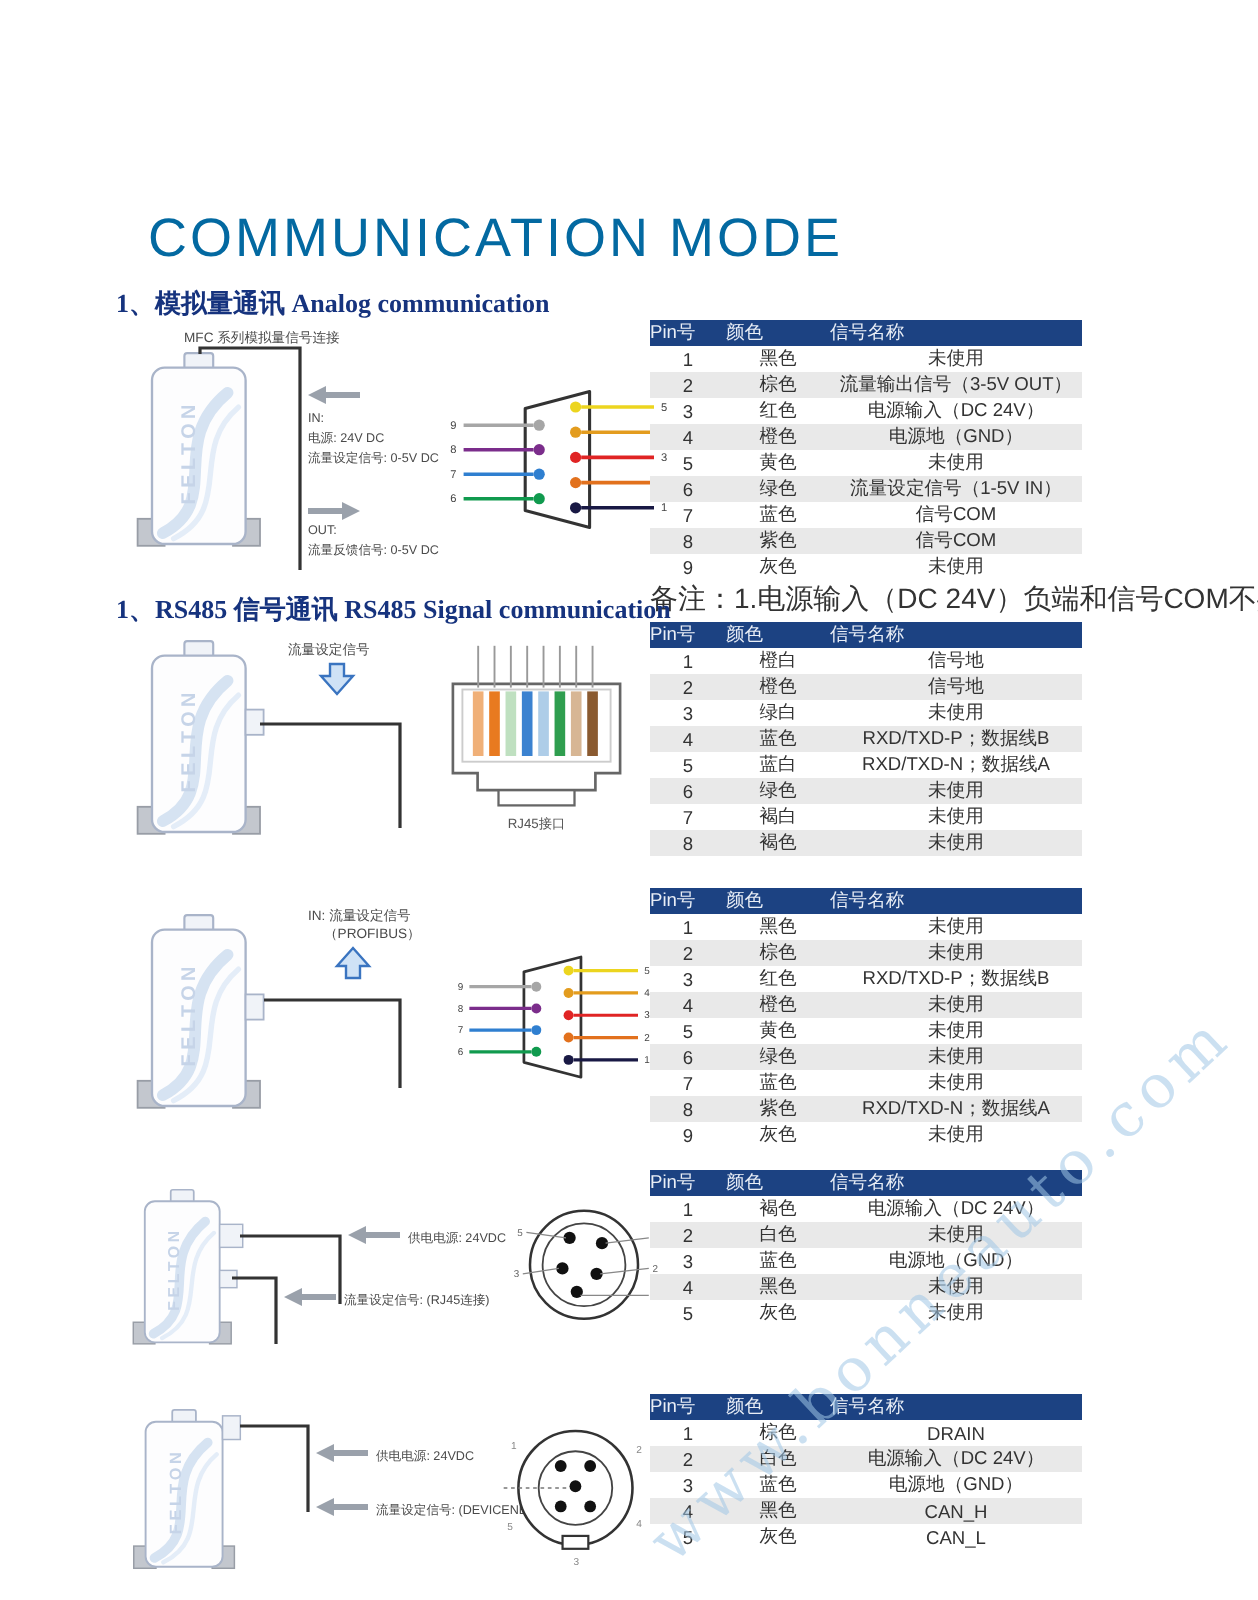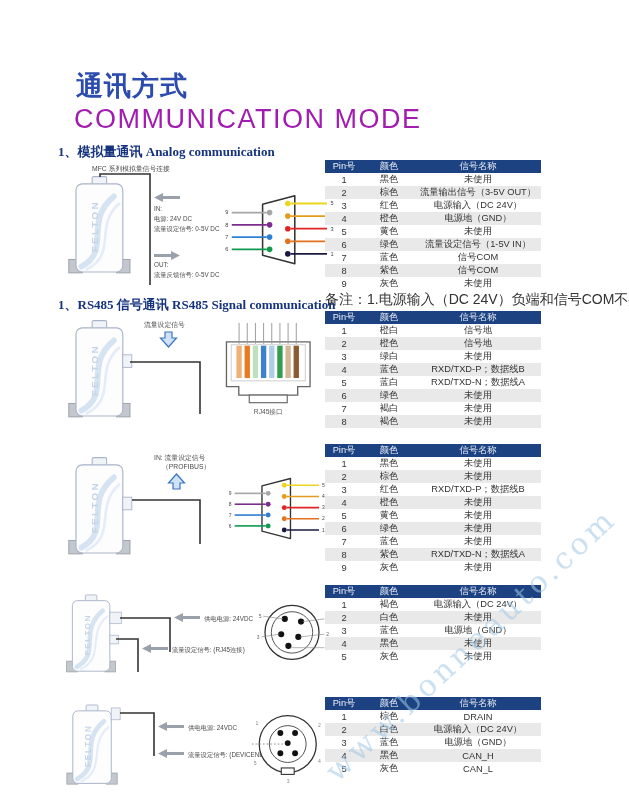--- a/index.html
+++ b/index.html
@@ -1,42 +1,41 @@
 <!DOCTYPE html>
 <html><head>
 <meta charset="utf-8">
 <style>
   *{margin:0;padding:0;box-sizing:border-box}
   html,body{background:#ffffff}
   .page{position:relative;width:629px;height:800px;background:#ffffff;overflow:hidden;
         font-family:"Liberation Sans",sans-serif;color:#333}
   .title-zh{position:absolute;left:76px;top:68px;font-size:27px;font-weight:bold;
             color:#2b4bae;letter-spacing:1px}
-  .title-en{position:absolute;left:74px;top:104px;font-size:27px;color:#a21caf;
+  .title-en{position:absolute;left:74px;top:104px;font-size:27px;color:#0369a1;
             letter-spacing:1.5px;font-weight:400}
   .sec-h{position:absolute;left:58px;font-size:13px;font-weight:bold;color:#16337e;
          font-family:"Liberation Serif",serif;white-space:nowrap}
   .diagram{position:absolute;left:58px;width:282px}
   .diagram svg{display:block}
   .tablebox{position:absolute;left:325px;width:216px}
   table.pintable{width:216px;border-collapse:collapse;font-size:9.3px;color:#333;table-layout:fixed}
-  .pintable th{background:#1c4282;color:#e9eef6;font-weight:normal;height:13px;font-size:9.3px;text-align:center}
+  .pintable th{background:#1c4282;color:#e9eef6;font-weight:normal;height:13px;font-size:9.3px;text-align:left}
   .pintable td{height:12.4px;text-align:center;white-space:nowrap}
   .pintable tr:nth-child(odd) td{background:#e9e9e9}
   .note{font-size:14px;color:#333;margin-top:1px;white-space:nowrap}
   .watermark{position:absolute;left:330px;top:758px;transform-origin:0 50%;
              transform:rotate(-43deg);font-size:30px;color:rgba(160,198,230,0.55);
              letter-spacing:4px;white-space:nowrap;font-family:"DejaVu Serif",serif;
              pointer-events:none}
 </style>
 </head>
 <body>
 
 <div class="page">
-  <div class="title-zh">通讯方式</div>
   <div class="title-en">COMMUNICATION MODE</div>
 
   <div class="sec-h" style="top:143px">1、模拟量通讯 Analog communication</div>
   <div class="diagram" style="top:163px;height:132px">
       <svg viewBox="0 0 282 132" width="282" height="132" xmlns="http://www.w3.org/2000/svg">
         <g transform="translate(0,10) scale(0.9)">
     <rect x="38" y="4" width="16" height="10" rx="1.5" fill="#f0f3f8" stroke="#a9b4c9" stroke-width="1.2"></rect>
     <rect x="12" y="96" width="15" height="15" fill="#c3c7ce" stroke="#989da6" stroke-width="1"></rect>
     <rect x="65" y="96" width="15" height="15" fill="#c3c7ce" stroke="#989da6" stroke-width="1"></rect>
     <rect x="20" y="12" width="52" height="98" rx="7" fill="#fdfdfe" stroke="#a9b4c9" stroke-width="1.3"></rect>

